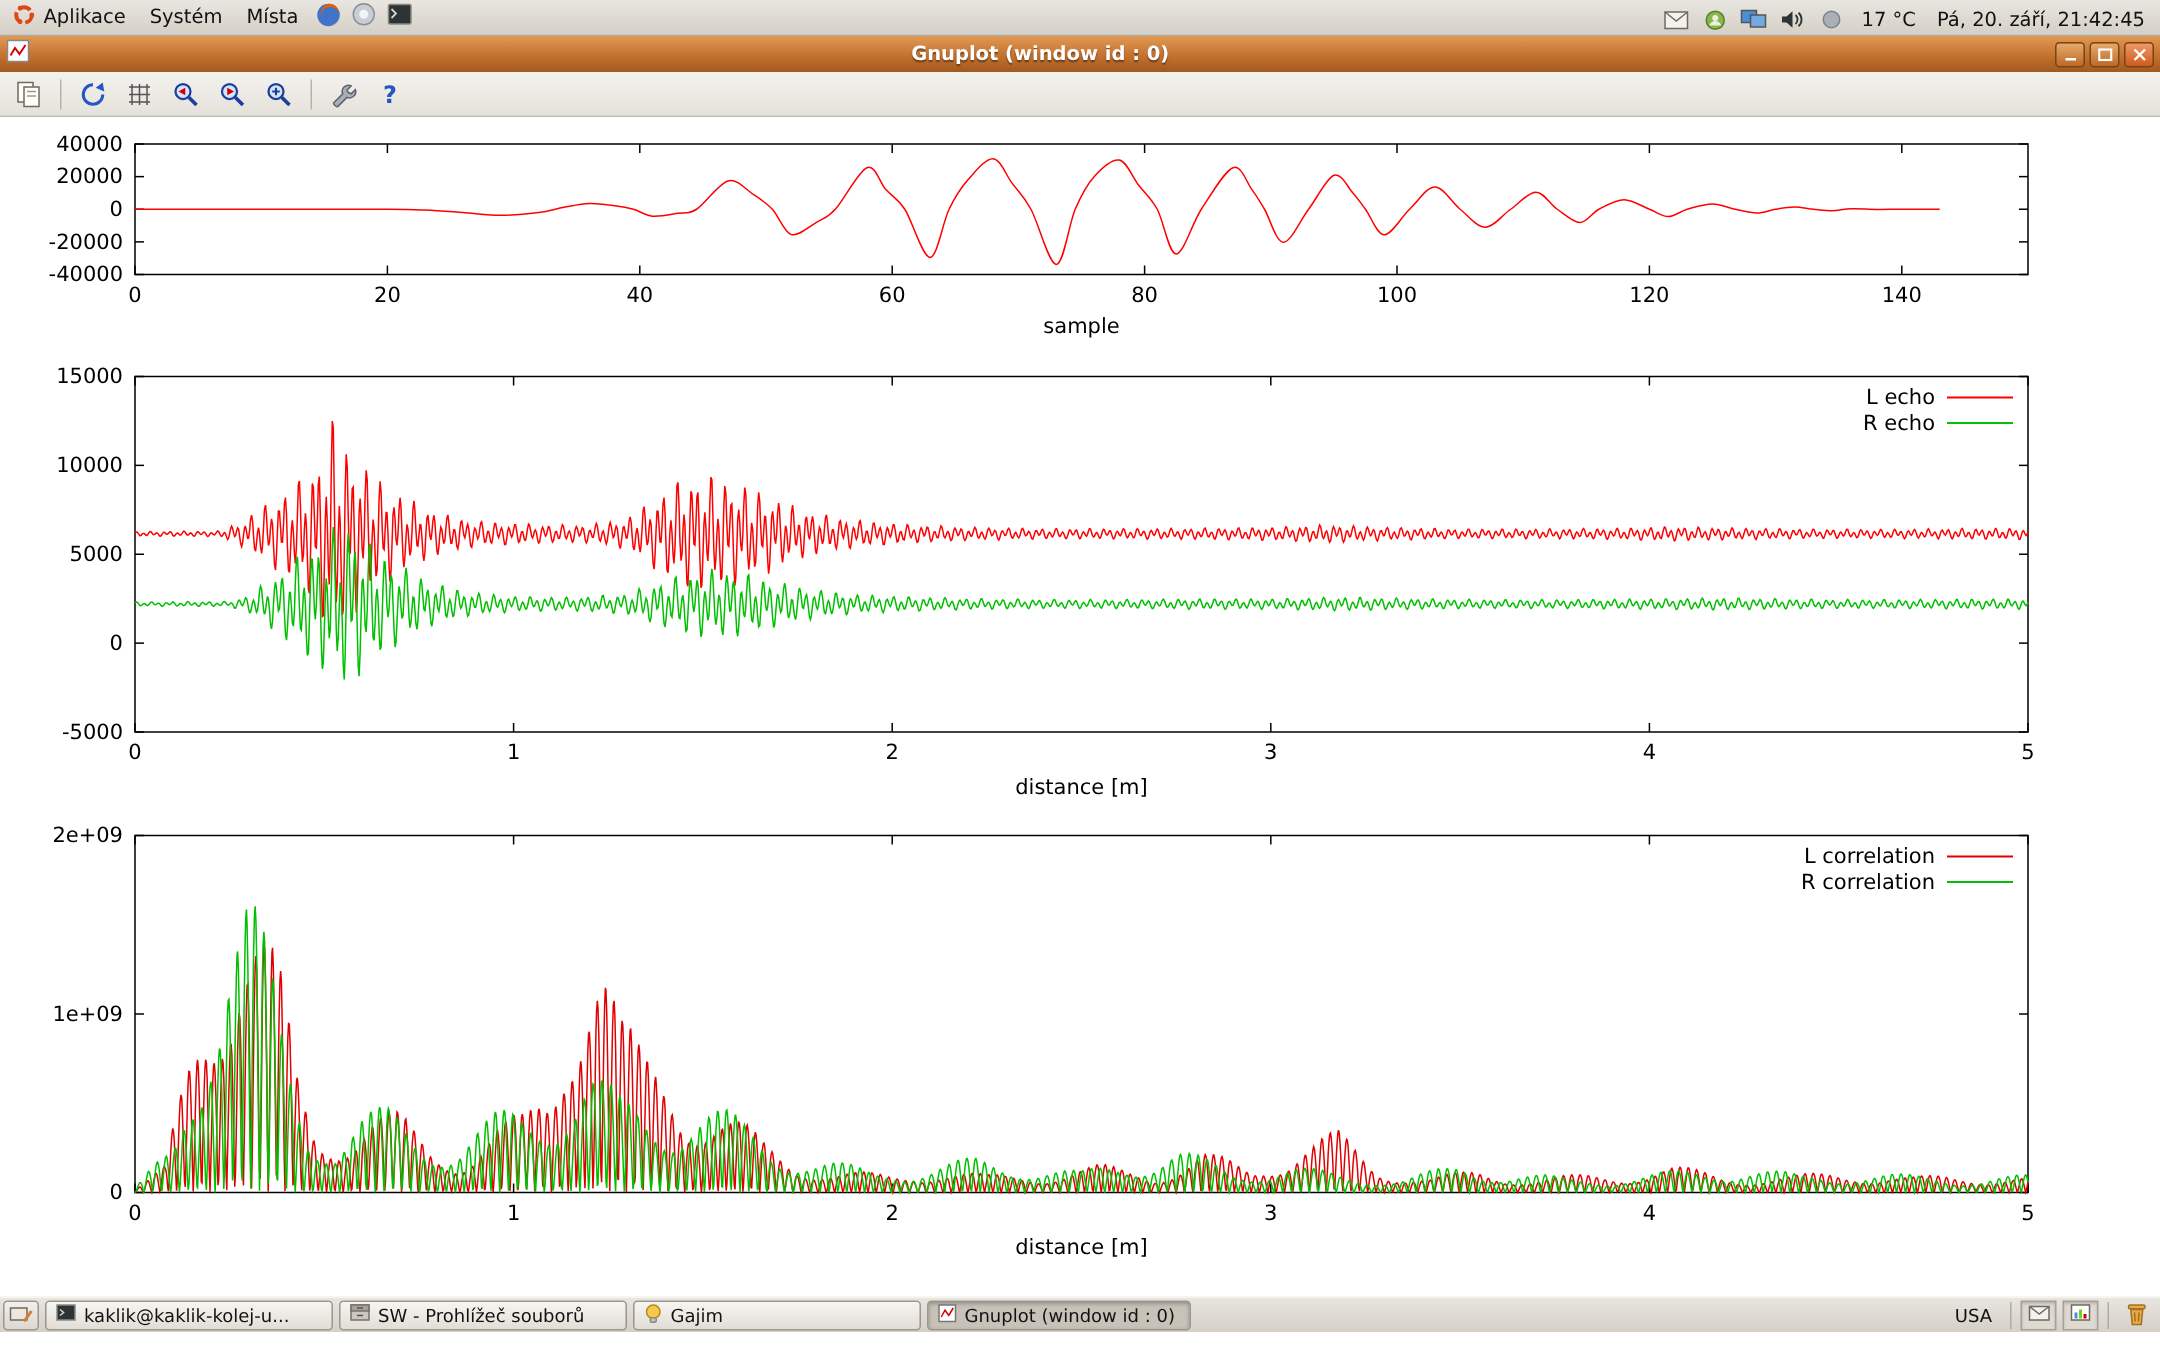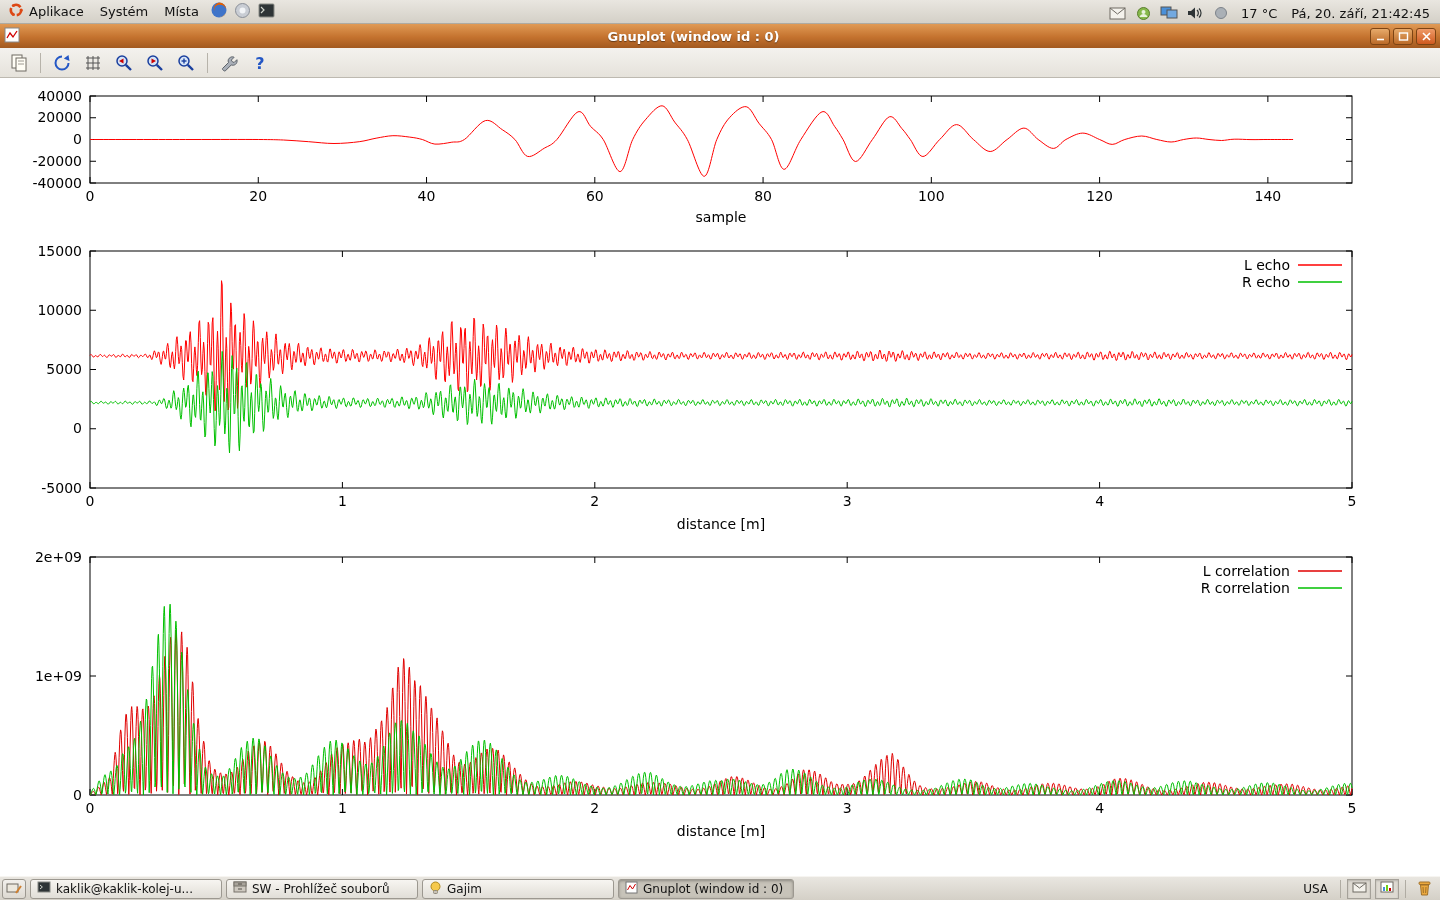--- a/index.html
+++ b/index.html
@@ -26,21 +26,21 @@
   .tb-btn { width:20px; height:17px; margin-left:3px; border:1px solid #7d4413; border-radius:3px;
     background:linear-gradient(#e7aa6a,#bb6a28); display:flex; align-items:center; justify-content:center; }
   .tb-btn.close { background:linear-gradient(#ef9a67,#cf5a1f); }
   .toolbar { height:30px; display:flex; align-items:center; gap:5px; padding:0 6px;
     background:linear-gradient(#f4f2ee,#e5e2db); border-bottom:1px solid #bdb9b0; }
   .tool { width:26px; height:24px; display:flex; align-items:center; justify-content:center; border-radius:3px; }
   .tool-sep { width:1px; height:20px; background:#b7b3aa; margin:0 3px; }
   .plot-area { position:relative; width:1440px; height:798px; background:#fff; }
 
   
-  #taskbar { position:absolute; bottom:0; left:0; width:1440px; height:24px;
+  #taskbar { position:absolute; bottom:12px; left:0; width:1440px; height:24px;
     background:linear-gradient(#e9e6e0,#d4d0c7); border-top:1px solid #f7f5f1;
     display:flex; align-items:center; gap:4px; padding:0 2px; font-size:12px; color:#111; }
   .show-desktop { width:24px; height:20px; border:1px solid #9c9890; border-radius:3px;
     background:linear-gradient(#f2f0ec,#ddd9d1); display:flex; align-items:center; justify-content:center; }
   .task-btn { height:20px; width:192px; display:flex; align-items:center; gap:5px; padding:0 6px;
     border:1px solid #9c9890; border-radius:3px; background:linear-gradient(#f7f5f1,#e1ded7);
     overflow:hidden; white-space:nowrap; }
   .task-btn .lbl { overflow:hidden; text-overflow:ellipsis; }
   .task-btn.active { width:176px; background:#c7c3b9; box-shadow:inset 0 1px 3px rgba(0,0,0,.3); }
   .tbar-spacer { flex:1; }

